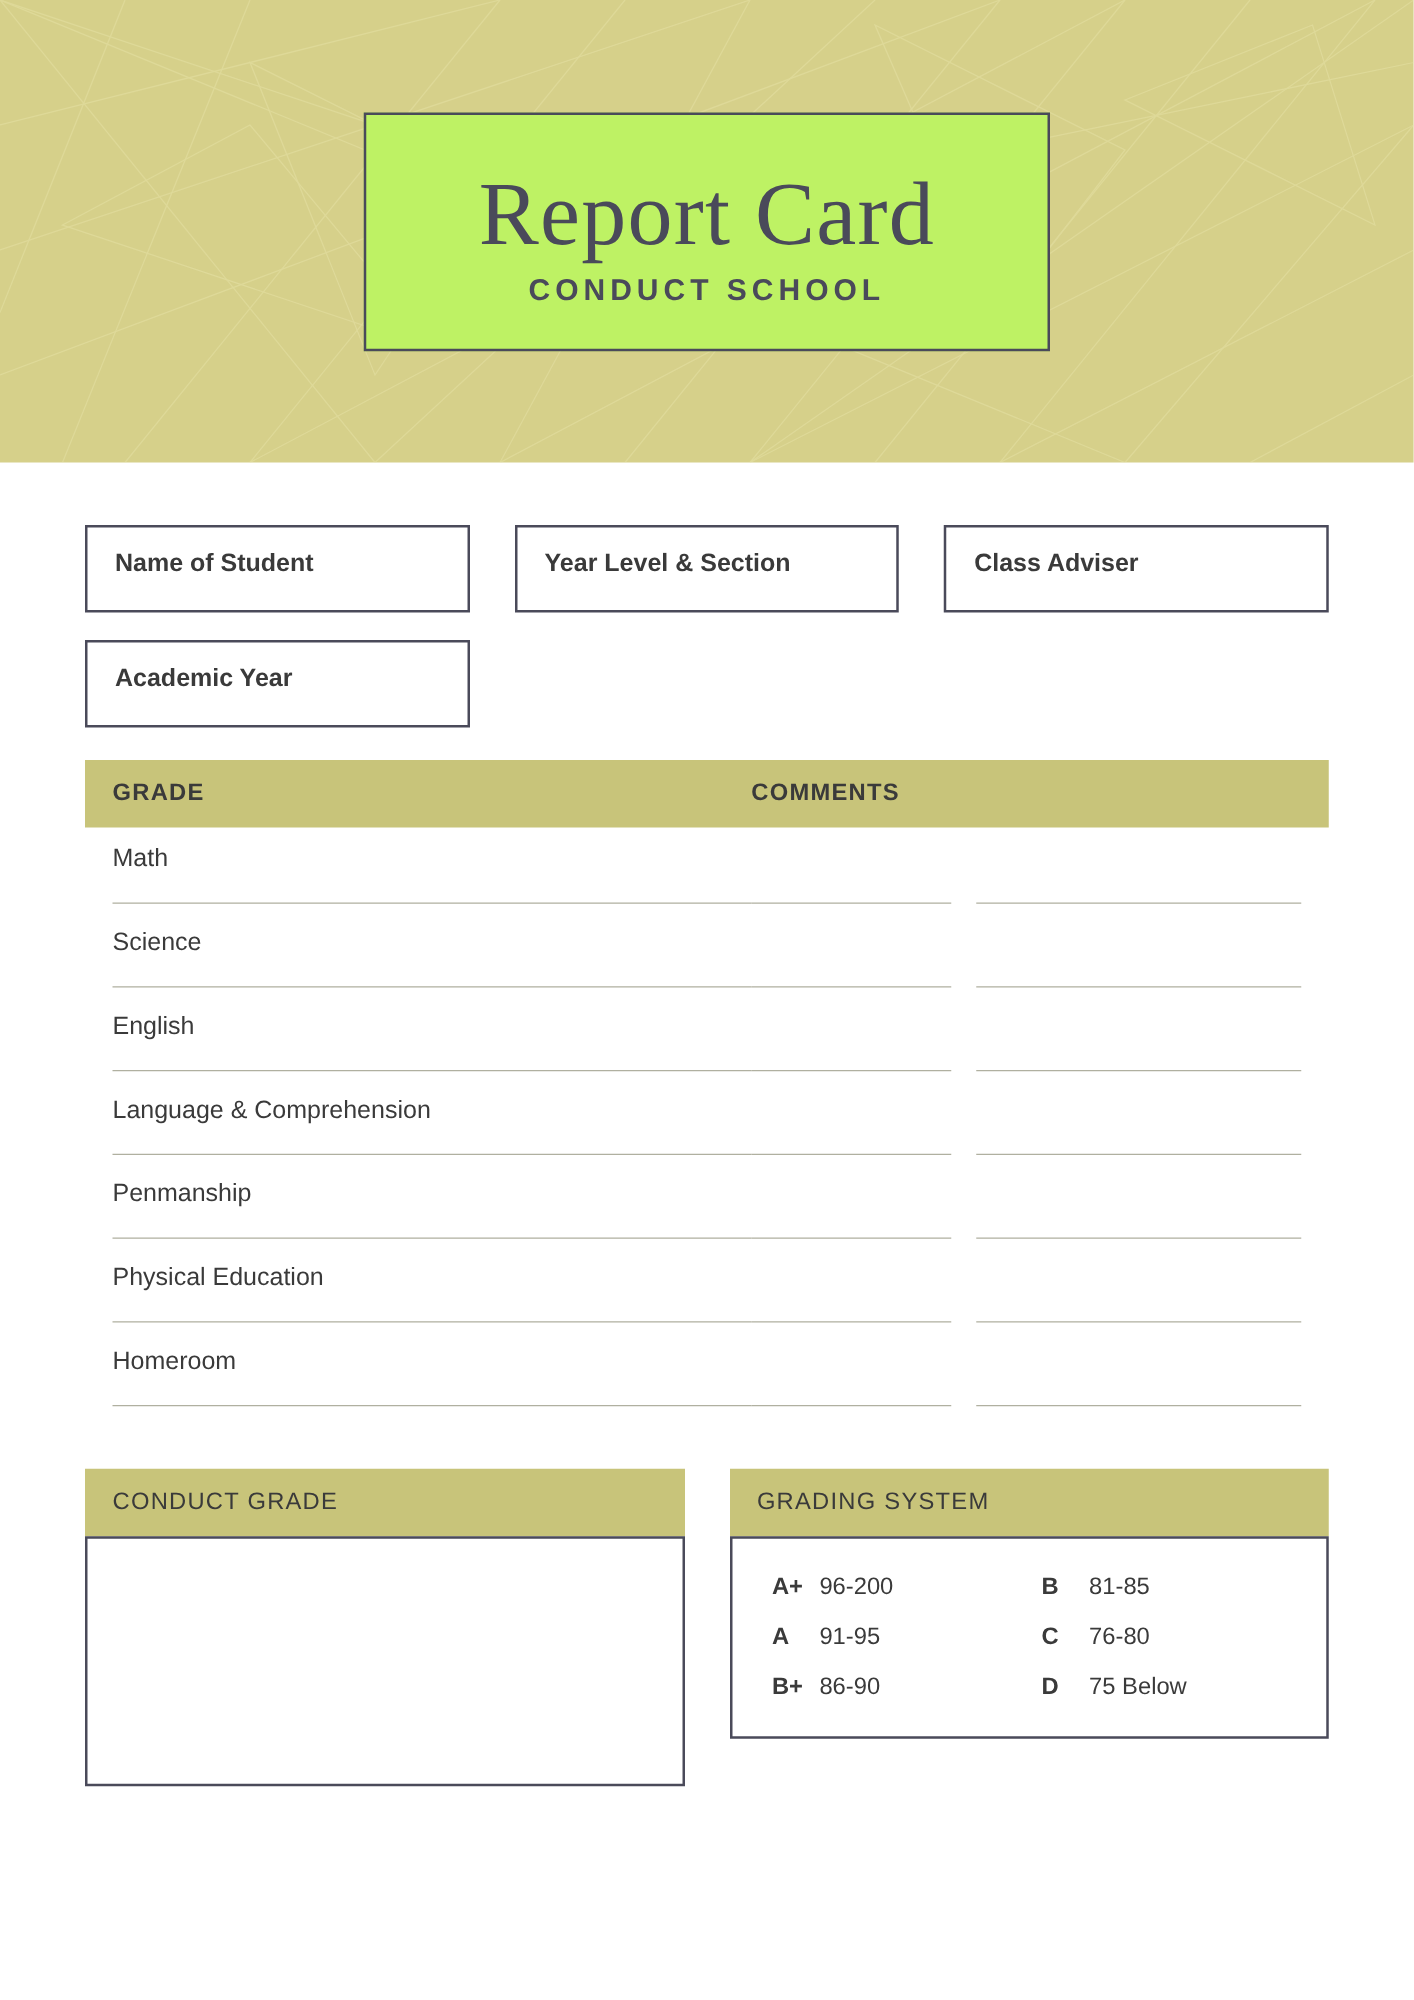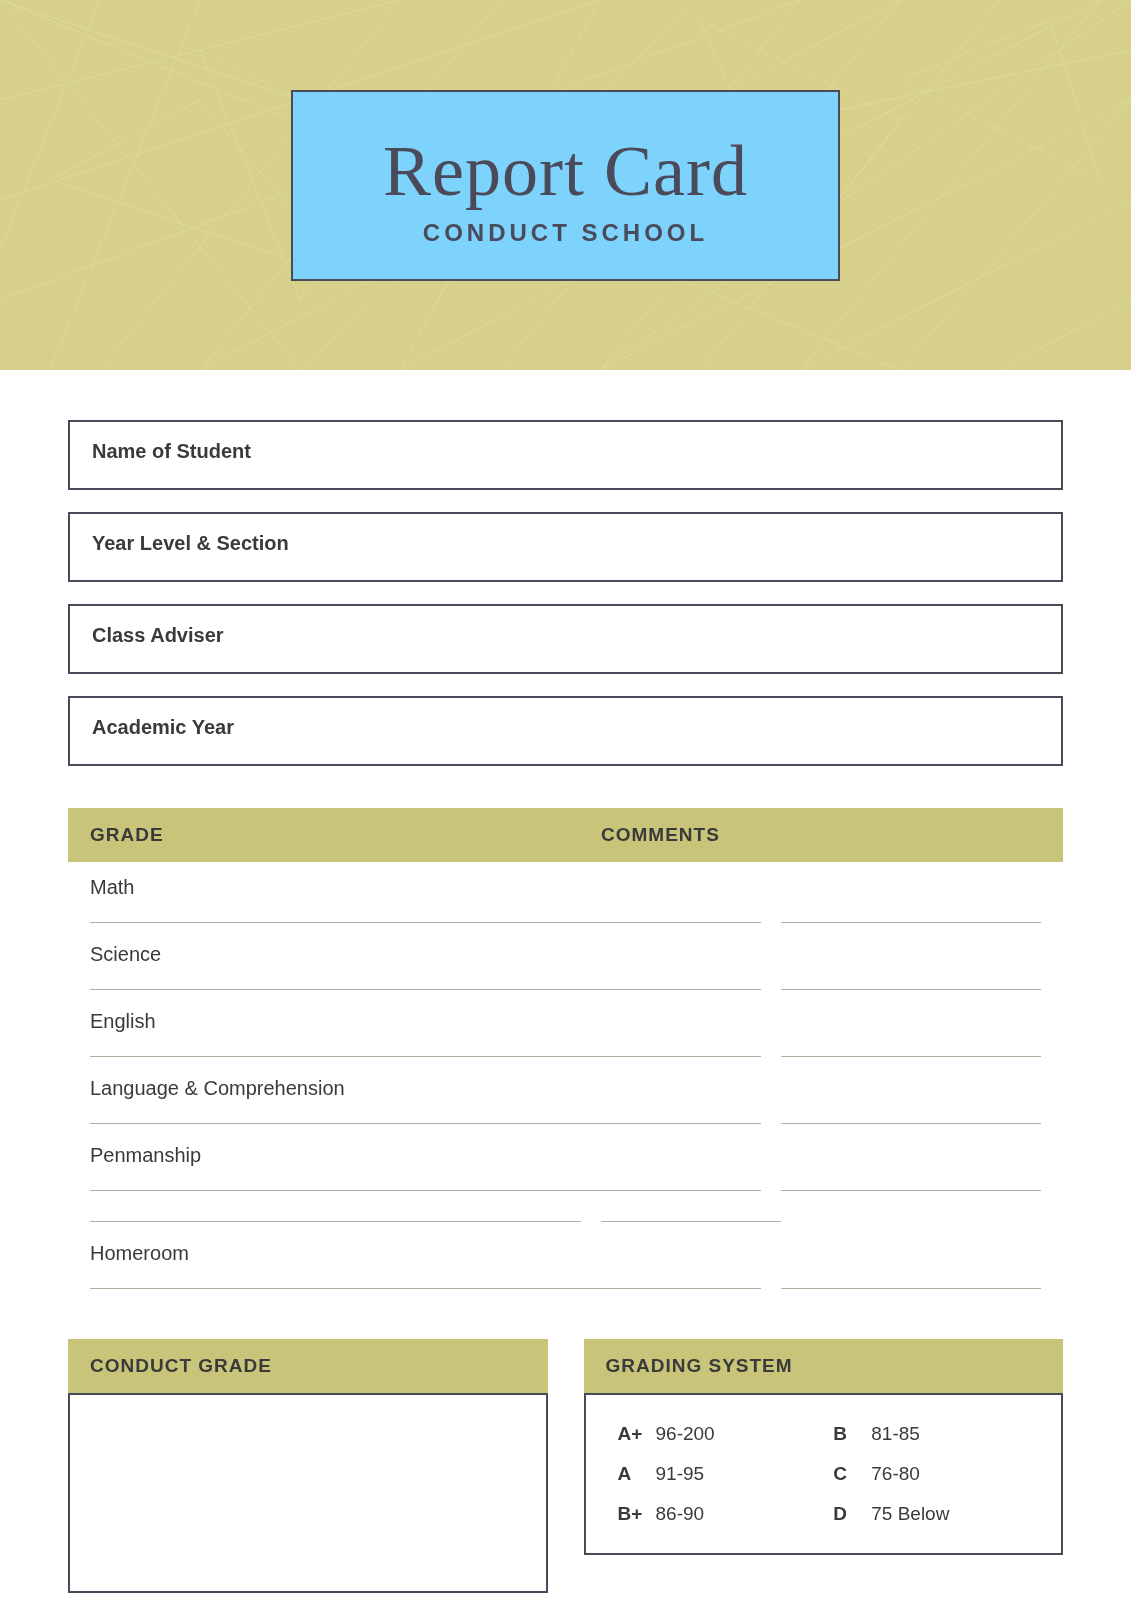--- a/index.html
+++ b/index.html
@@ -28,21 +28,21 @@
     .header svg.geo-bg {
       position: absolute;
       top: 0; left: 0;
       width: 100%; height: 100%;
       opacity: 0.45;
     }
 
     .title-box {
       position: relative;
       z-index: 2;
-      background: #7dd3fc;
+      background: #bef264;
       border: 2.5px solid #4a4a5a;
       padding: 38px 90px 32px 90px;
       text-align: center;
     }
 
     .title-box h1 {
       font-size: 72px;
       font-weight: normal;
       color: #4a4a5a;
       letter-spacing: 1px;
@@ -59,23 +59,23 @@
     }
 
     
     .content {
       padding: 50px 68px 60px 68px;
     }
 
     
     .info-grid {
       display: grid;
-      grid-template-columns: 1fr;
+      grid-template-columns: 1fr 1fr 1fr;
       gap: 22px 36px;
-      margin-bottom: 42px;
+      margin-bottom: 26px;
     }
 
     .info-field {
       border: 2px solid #4a4a5a;
       padding: 18px 22px;
       font-size: 20px;
       font-family: Arial, sans-serif;
       font-weight: bold;
       color: #3a3a3a;
       min-height: 70px;
@@ -133,21 +133,21 @@
       display: grid;
       grid-template-columns: 1fr 1fr;
       gap: 36px;
       margin-top: 0;
     }
 
     .section-header {
       background: #c8c47a;
       padding: 16px 22px;
       font-family: Arial, sans-serif;
-      font-weight: bold;
+      font-weight: normal;
       font-size: 19px;
       color: #3a3a3a;
       letter-spacing: 1px;
     }
 
     .conduct-box {
       border: 2px solid #4a4a5a;
       min-height: 200px;
       margin-top: 0;
     }
@@ -260,20 +260,21 @@
       <div class="subject-name">Language &amp; Comprehension</div>
       <div class="grade-line"></div>
       <div class="comment-line"></div>
     </div>
       <div class="subject-row">
       <div class="subject-name">Penmanship</div>
       <div class="grade-line"></div>
       <div class="comment-line"></div>
     </div>
       <div class="subject-row">
+      <div class="subject-name">Physical Education</div>
       <div class="grade-line"></div>
       <div class="comment-line"></div>
     </div>
       <div class="subject-row">
       <div class="subject-name">Homeroom</div>
       <div class="grade-line"></div>
       <div class="comment-line"></div>
     </div>
     </div>
 

